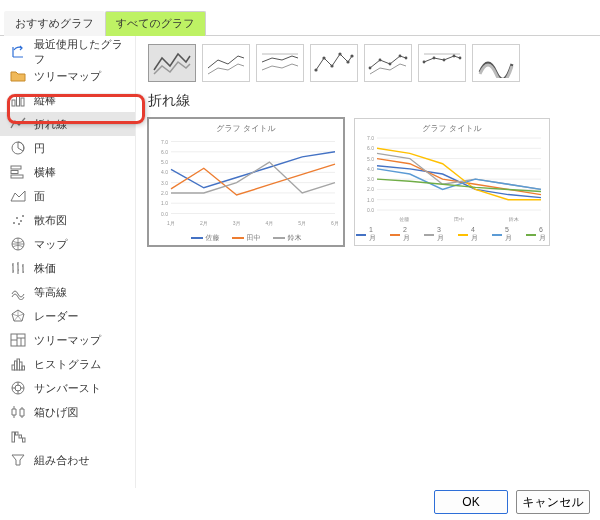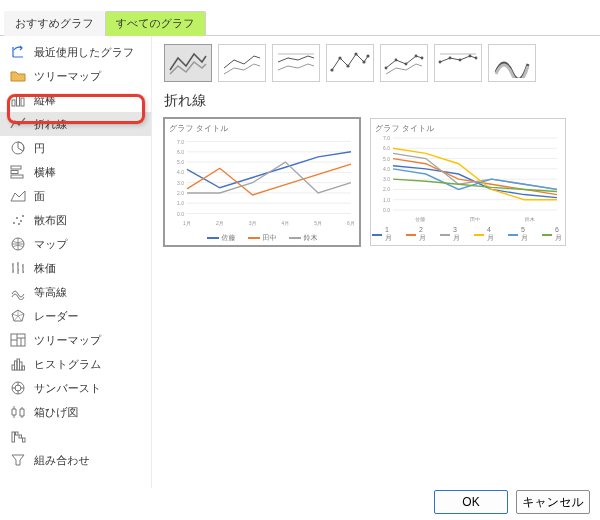--- a/index.html
+++ b/index.html
@@ -5,40 +5,40 @@
   * { box-sizing: border-box; margin: 0; padding: 0; }
   body { font-family: "Meiryo UI", "Yu Gothic UI", sans-serif; font-size: 11px; color: #333; background: #fff; width: 600px; height: 520px; overflow: hidden; position: relative; }
 
   
   .tabs { display: flex; gap: 0; padding: 2px 4px 0 4px; border-bottom: 1px solid #d0d0d0; }
   .tab { padding: 4px 10px 5px 10px; border: 1px solid transparent; border-bottom: none; cursor: pointer; position: relative; top: 1px; background: #f5f5f5; border-radius: 2px 2px 0 0; margin-top: 8px; }
   .tab.active { background: #bef264; border-color: #d0d0d0; }
 
   
   .body { display: flex; height: 452px; }
-  .sidebar { width: 152px; border-right: 1px solid #ececec; padding-top: 4px; }
+  .sidebar { width: 136px; border-right: 1px solid #ececec; padding-top: 4px; }
   .side-item { display: flex; align-items: center; gap: 8px; padding: 4px 6px 4px 10px; height: 24px; cursor: pointer; }
   .side-item .ic { width: 16px; height: 16px; display: flex; align-items: center; justify-content: center; }
   .side-item .ic svg { display: block; }
   .side-item.selected { background: #e6e6e6; }
 
   .highlight-box { position: absolute; border: 3px solid #e63b2e; border-radius: 8px; box-shadow: 0 0 0 1px rgba(0,0,0,.05), 2px 2px 4px rgba(0,0,0,.15); pointer-events: none; }
 
   .content { flex: 1; padding: 8px 10px 4px 12px; }
   .subtype-row { display: flex; gap: 6px; margin-bottom: 10px; }
   .subtype { width: 48px; height: 38px; border: 1px solid #cfcfcf; display: flex; align-items: center; justify-content: center; cursor: pointer; background: #fff; }
   .subtype.selected { background: #e2e2e2; border-color: #9a9a9a; }
   .subtype svg { display: block; }
 
   .section-title { font-size: 14px; margin: 2px 0 8px 0; }
 
   .previews { display: flex; gap: 10px; }
   .preview { width: 196px; height: 128px; border: 1px solid #cfcfcf; background: #fff; padding: 4px 4px 2px 4px; display: flex; flex-direction: column; cursor: pointer; }
   .preview.selected { outline: 2px solid #9a9a9a; outline-offset: -1px; }
-  .pv-title { text-align: left; font-size: 8px; color: #777; margin-bottom: 2px; }
+  .pv-title { text-align: center; font-size: 8px; color: #777; margin-bottom: 2px; }
   .pv-chart { flex: 1; position: relative; }
   .pv-chart svg { position: absolute; inset: 0; width: 100%; height: 100%; }
   .pv-legend { display: flex; justify-content: center; gap: 12px; font-size: 7px; color: #777; margin-top: 2px; }
   .lg { display: flex; align-items: center; gap: 3px; }
   .lg i { width: 12px; height: 0; border-top: 2px solid; display: inline-block; }
 
   
   .footer { position: absolute; bottom: 6px; right: 10px; display: flex; gap: 8px; }
   .btn { min-width: 74px; height: 24px; border: 1px solid #8a8a8a; background: #fdfdfd; border-radius: 2px; cursor: pointer; font-size: 12px; }
   .btn.primary { border-color: #2e6fd8; }

